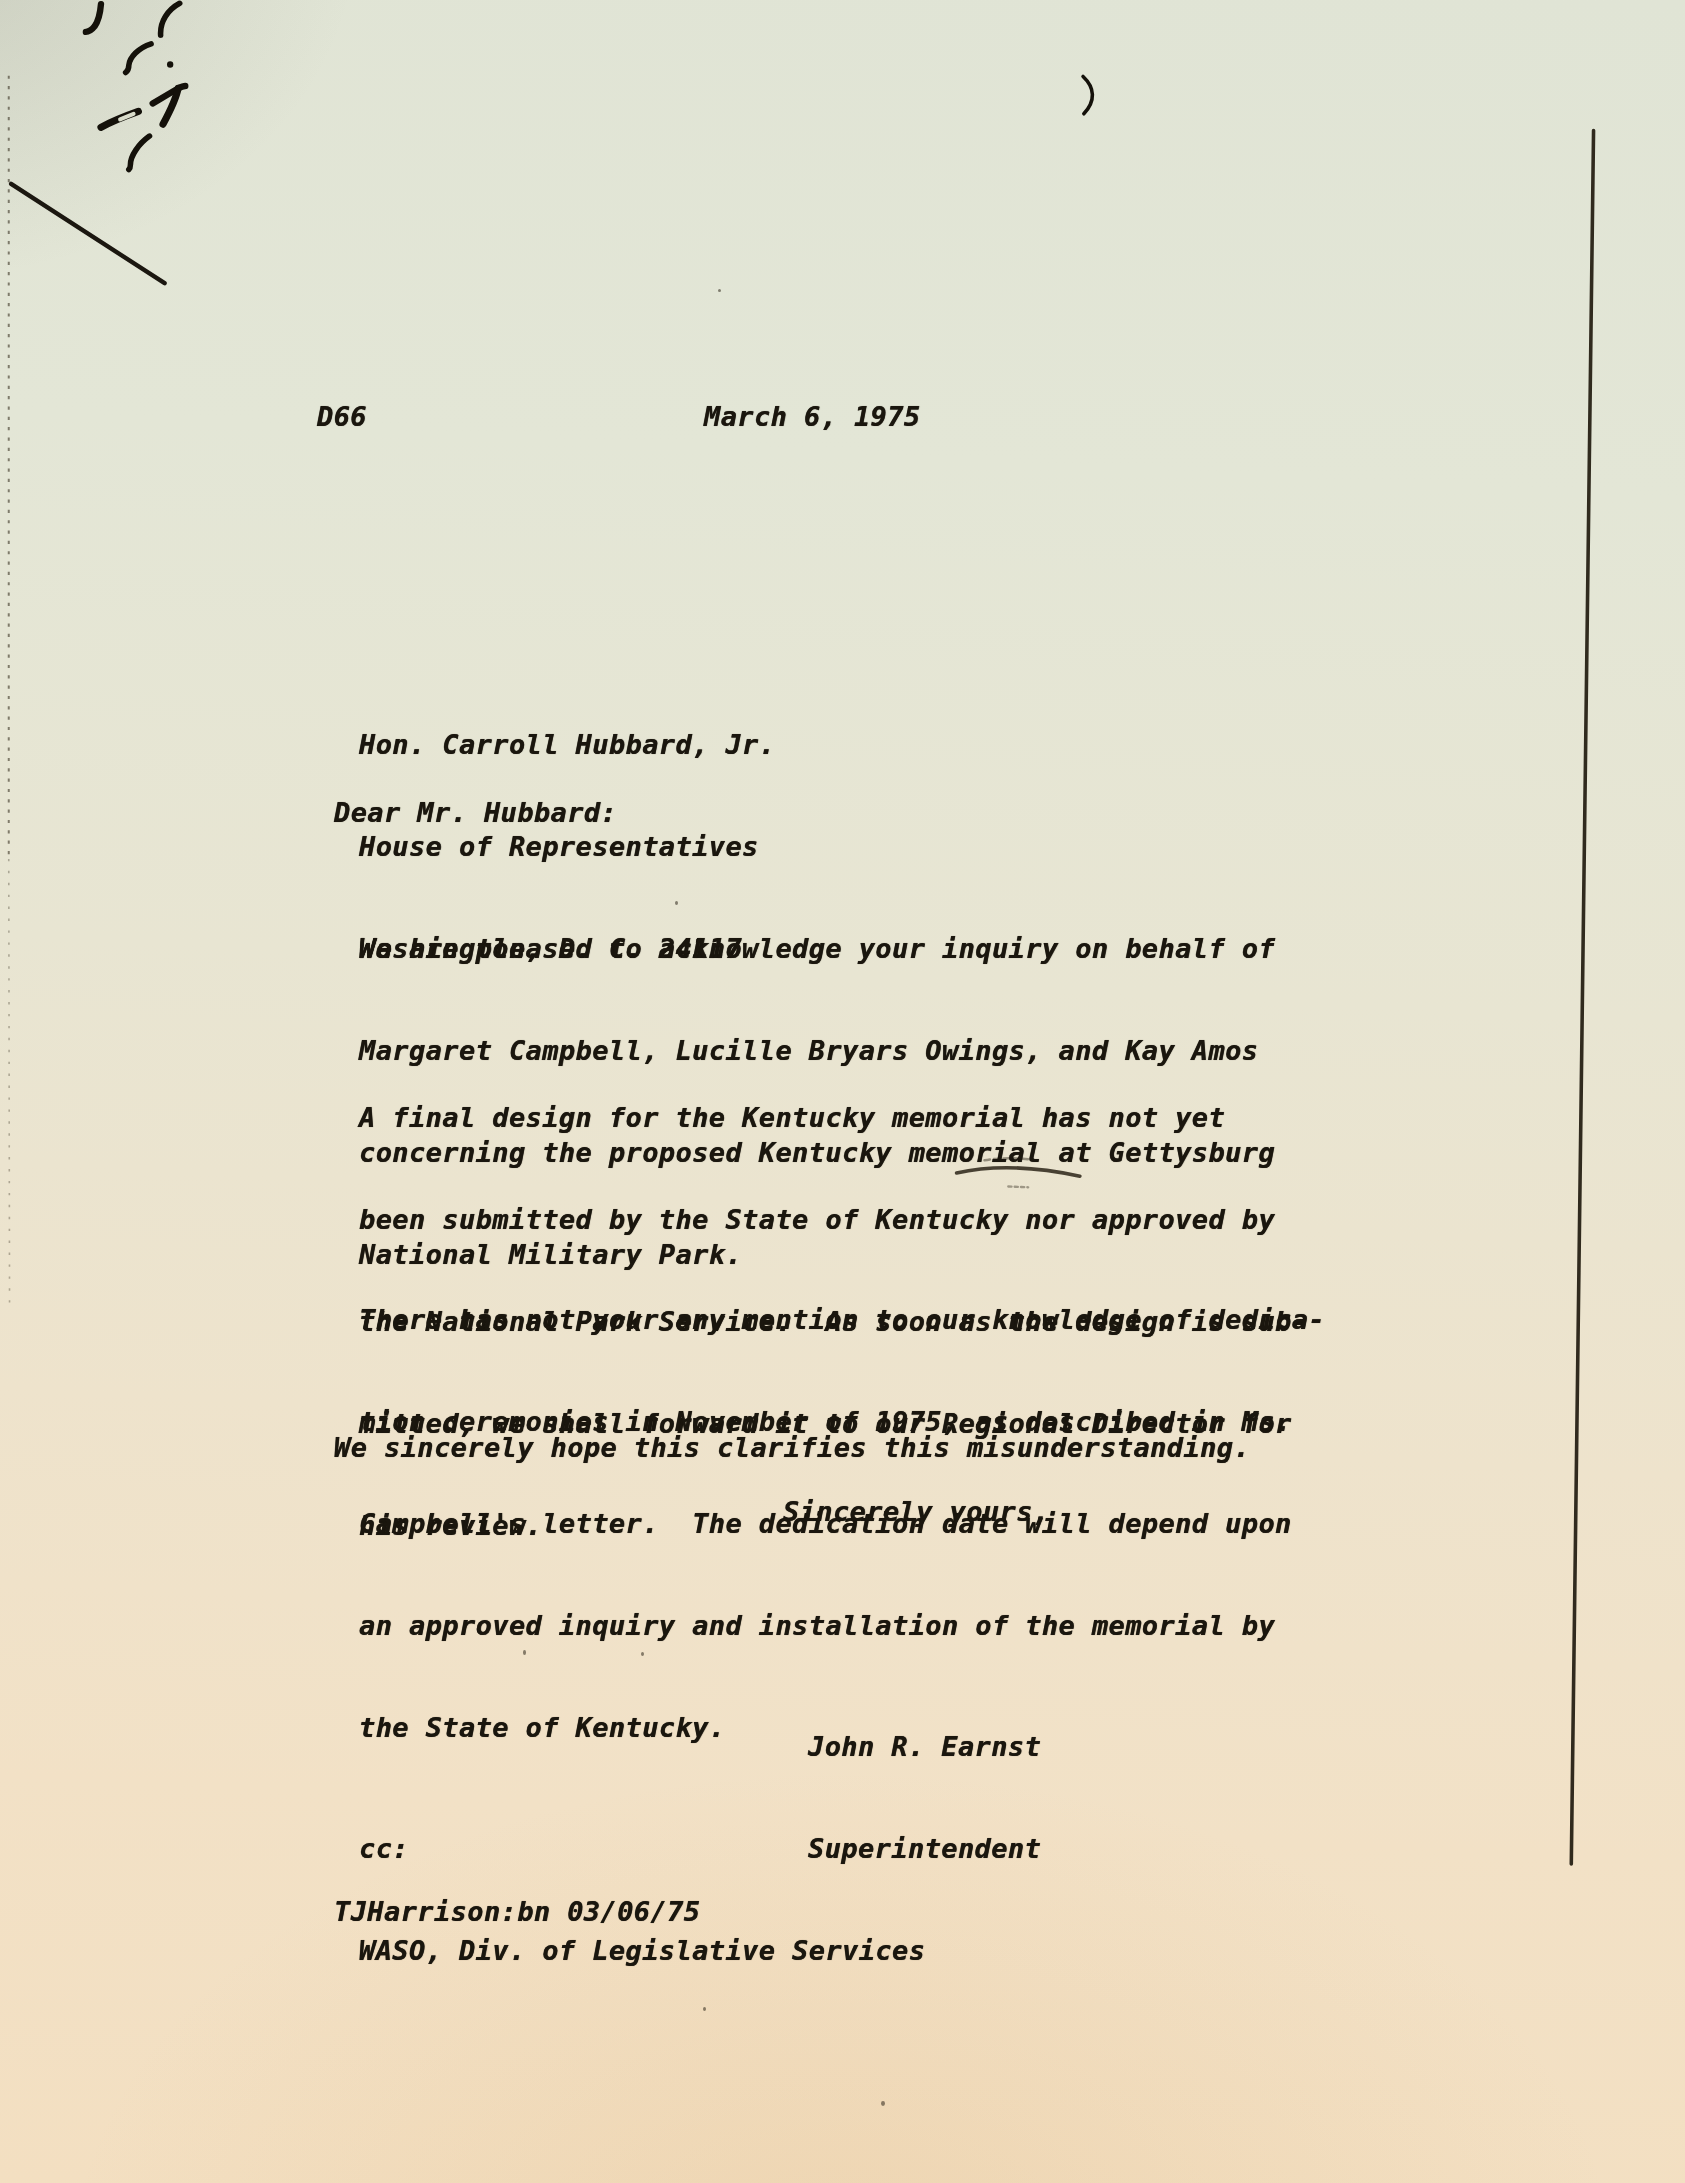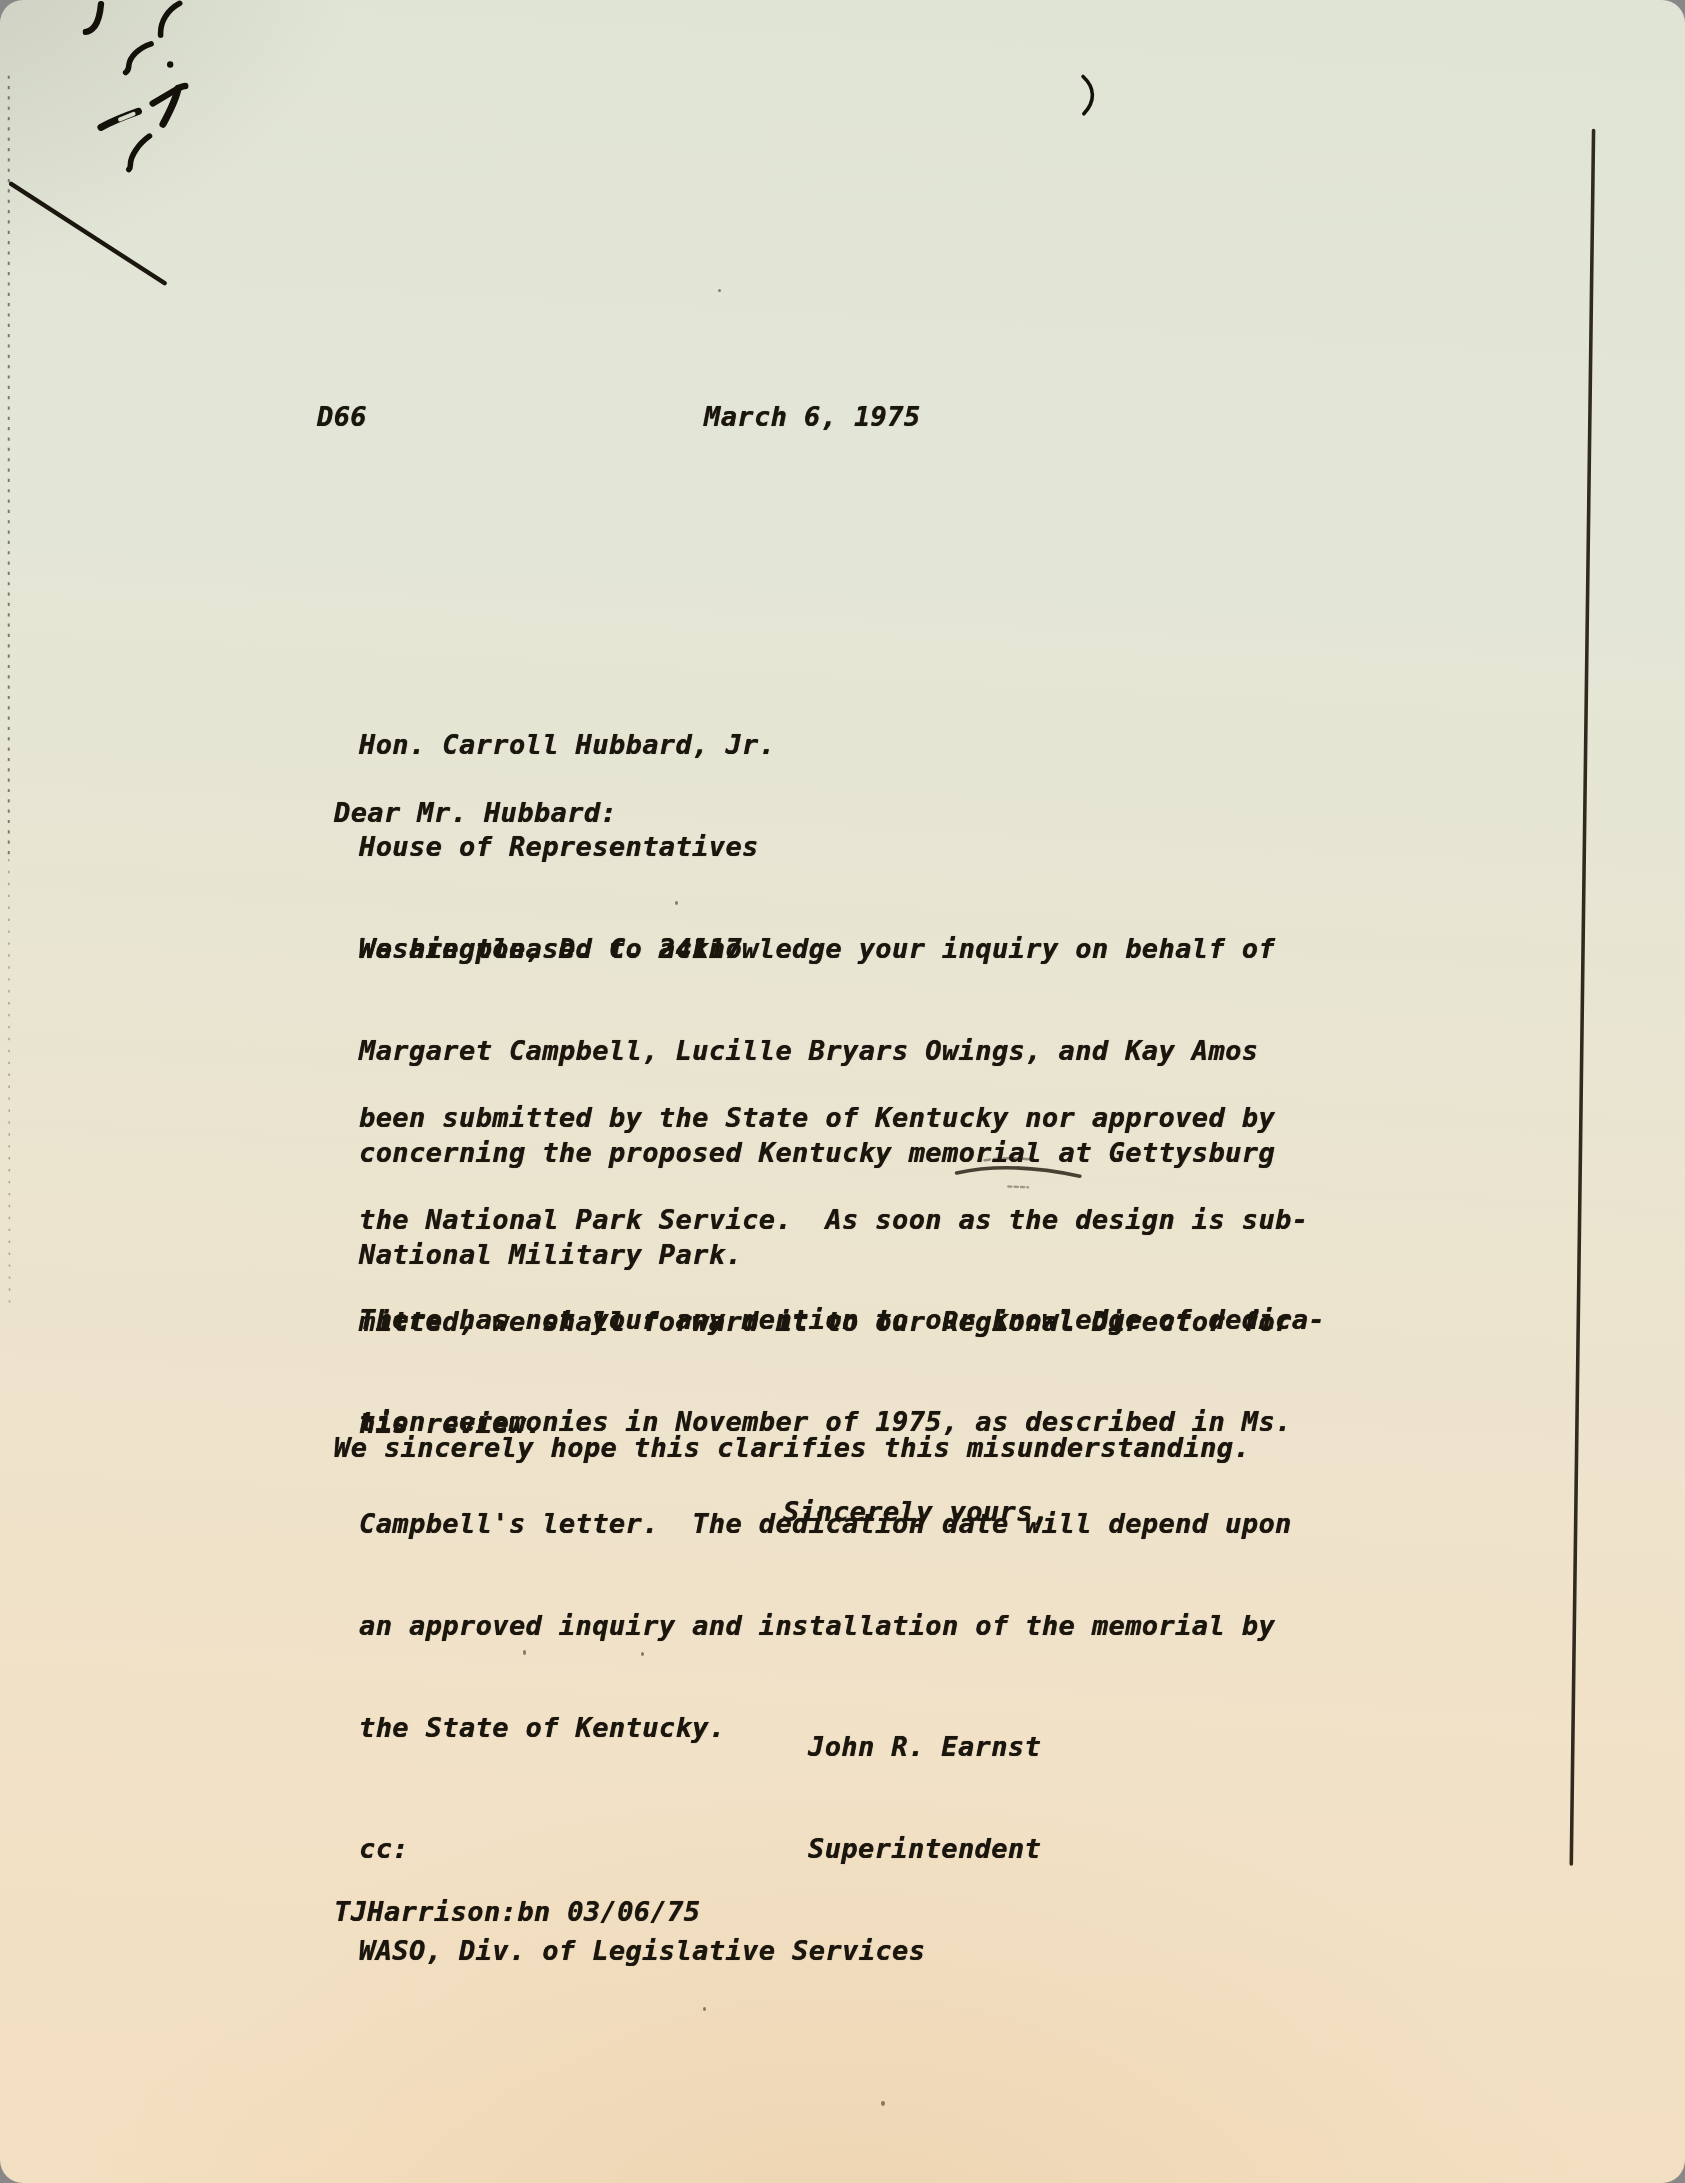--- a/index.html
+++ b/index.html
@@ -15,21 +15,20 @@
         #e0e4d5 0%,
         #e3e6d6 22%,
         #e8e5d2 45%,
         #eee3cc 65%,
         #f2e1c6 82%,
         #f3dfc1 100%);
     font-family: "DejaVu Sans Mono", "Liberation Mono", monospace;
     font-style: italic;
     font-weight: 700;
     color: #1a160e;
-    border-radius: 23px;
   }
   .tline {
     position: absolute;
     white-space: pre;
     font-size: 27px;
     line-height: 34px;
     letter-spacing: 0.4px;
     text-shadow: 0.3px 0.3px 0.7px rgba(26,22,14,0.75), -0.2px 0 0.5px rgba(26,22,14,0.45);
   }
   .tblock {
@@ -99,20 +98,21 @@
   <div class="tline" style="left:334px; top:796px;">Dear Mr. Hubbard:</div>
 
   <div class="tblock" style="left:334px; top:864px;">
     <div>We are pleased to acknowledge your inquiry on behalf of</div>
     <div>Margaret Campbell, Lucille Bryars Owings, and Kay Amos</div>
     <div>concerning the proposed Kentucky memorial at Gettysburg</div>
     <div>National Military Park.</div>
   </div>
 
   <div class="tblock" style="left:334px; top:1033px;">
+    <div>A final design for the Kentucky memorial has not yet</div>
     <div>been submitted by the State of Kentucky nor approved by</div>
     <div>the National Park Service.  As soon as the design is sub-</div>
     <div>mitted, we shall forward it to our Regional Director for</div>
     <div>his review.</div>
   </div>
 
   <div class="tblock" style="left:334px; top:1235px;">
     <div>There has not your any mention to our knowledge of dedica-</div>
     <div>tion ceremonies in November of 1975, as described in Ms.</div>
     <div>Campbell's letter.  The dedication date will depend upon</div>

